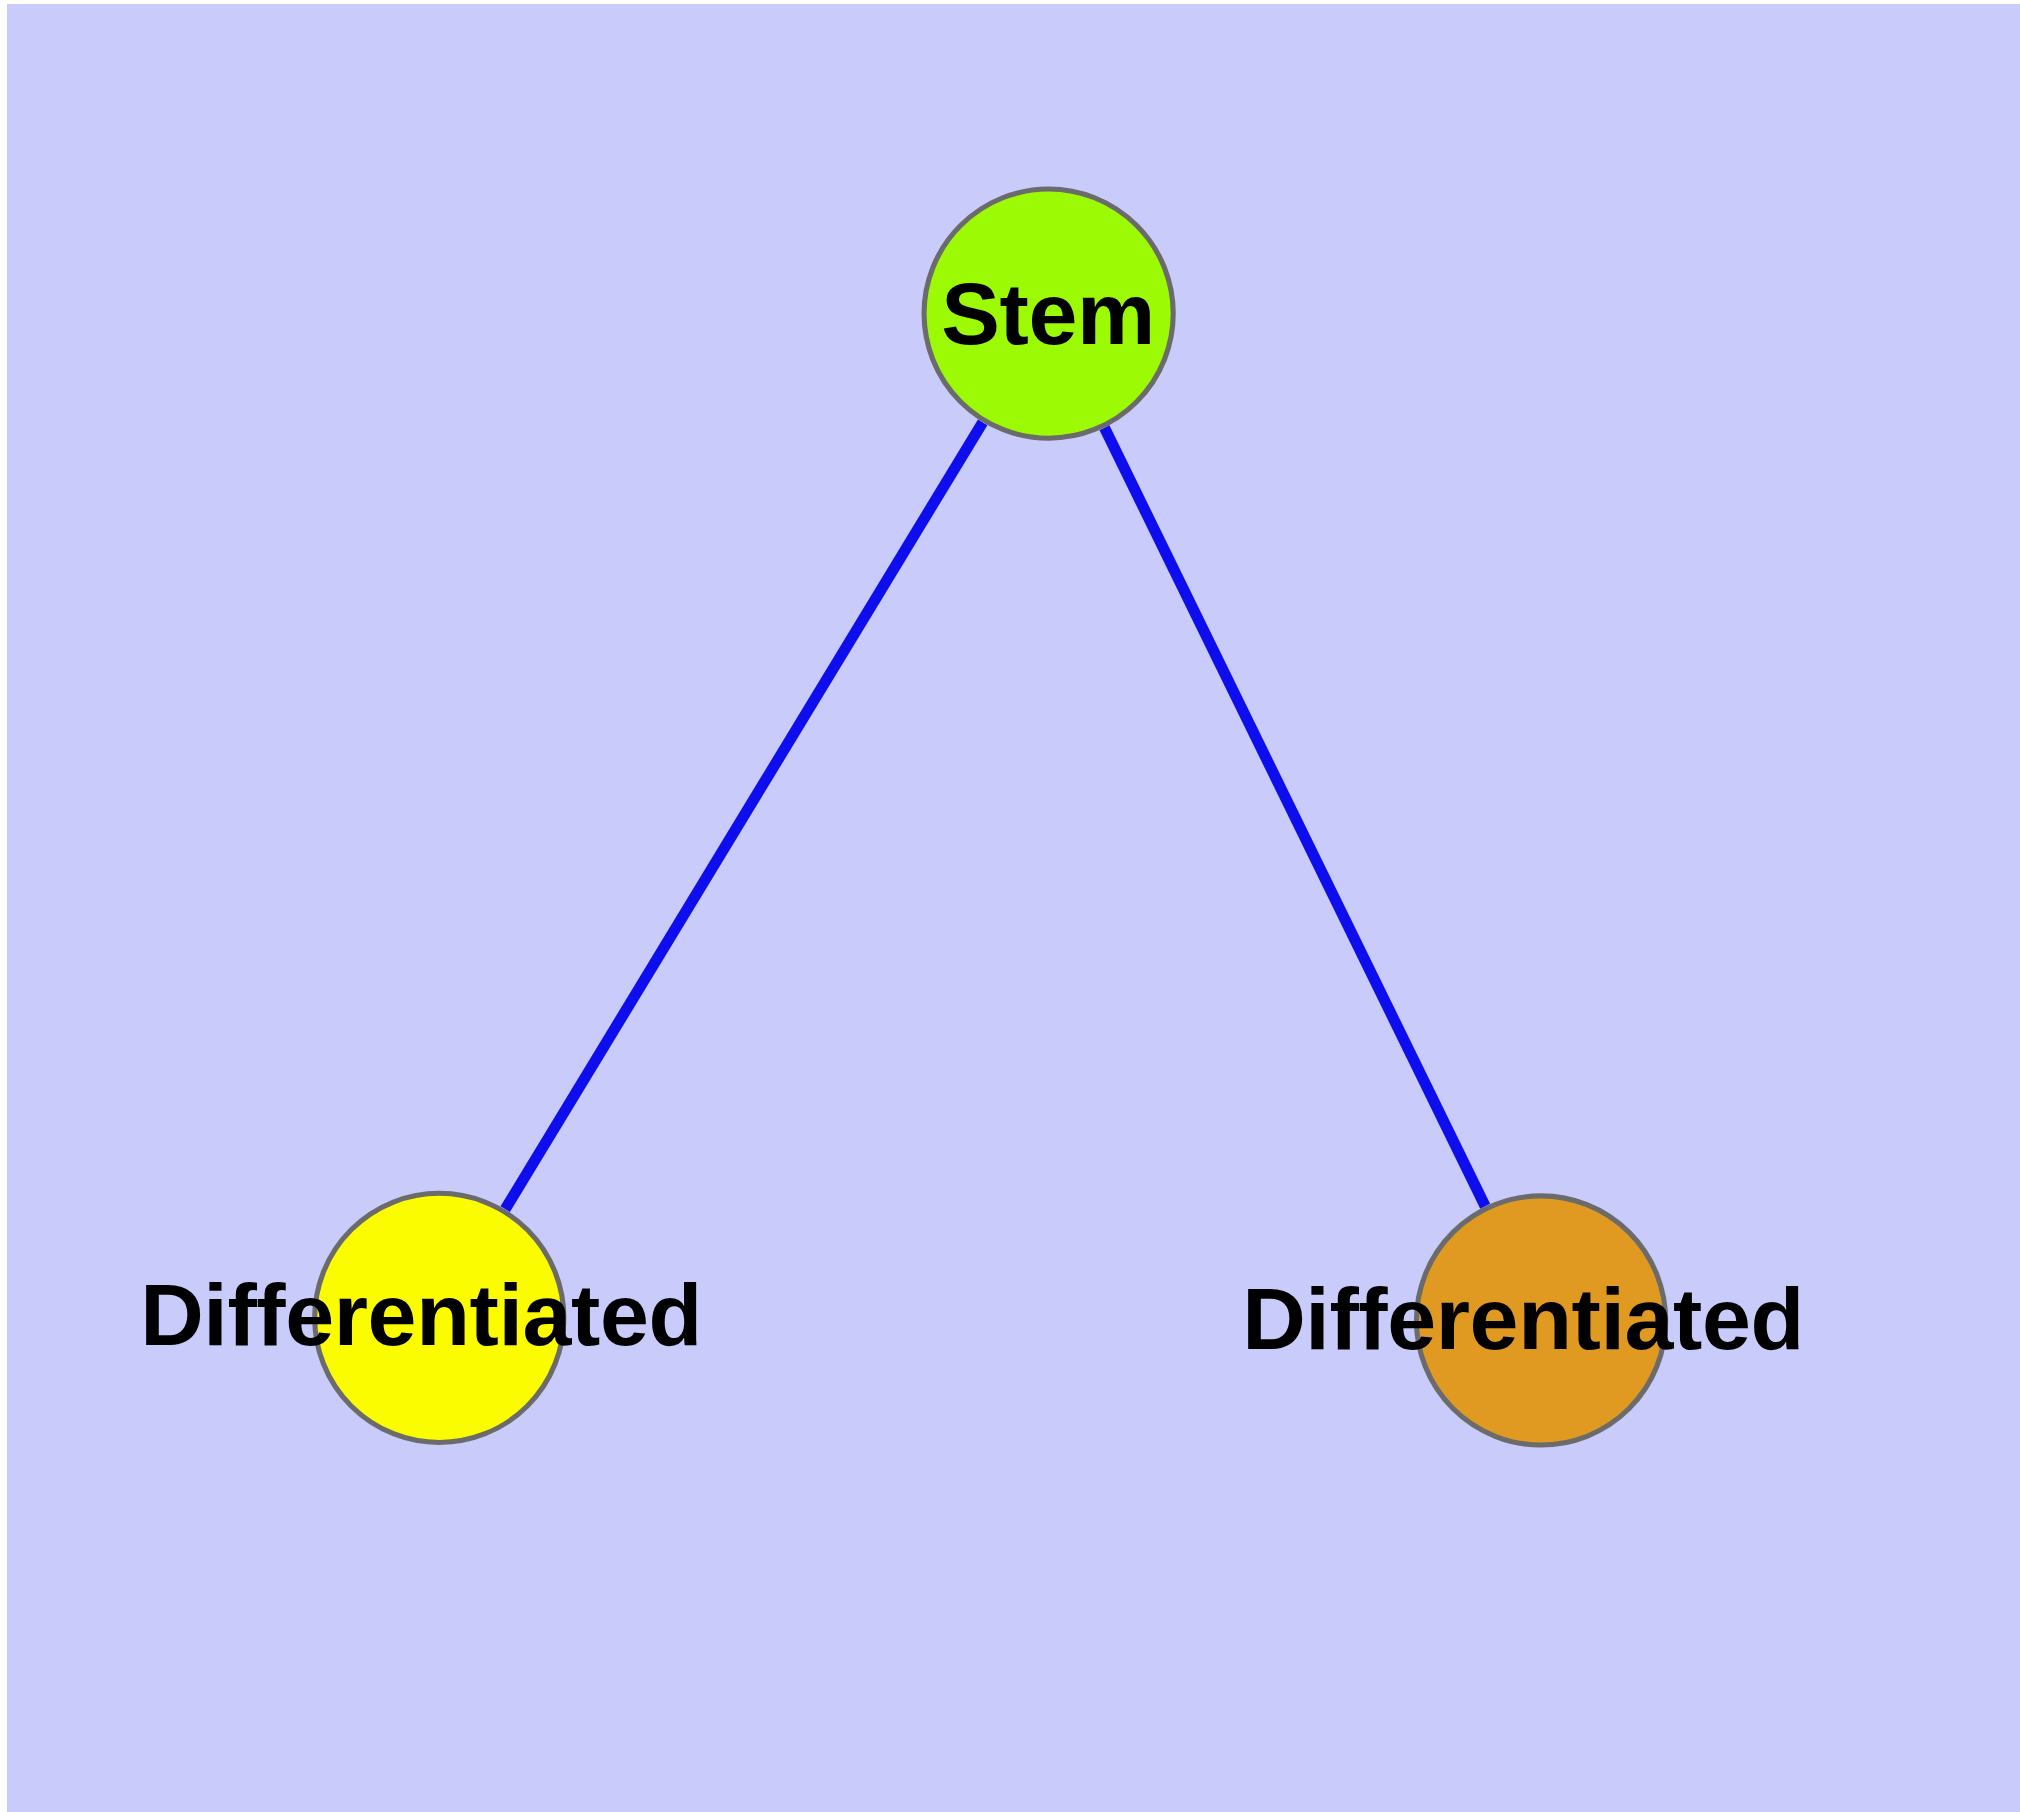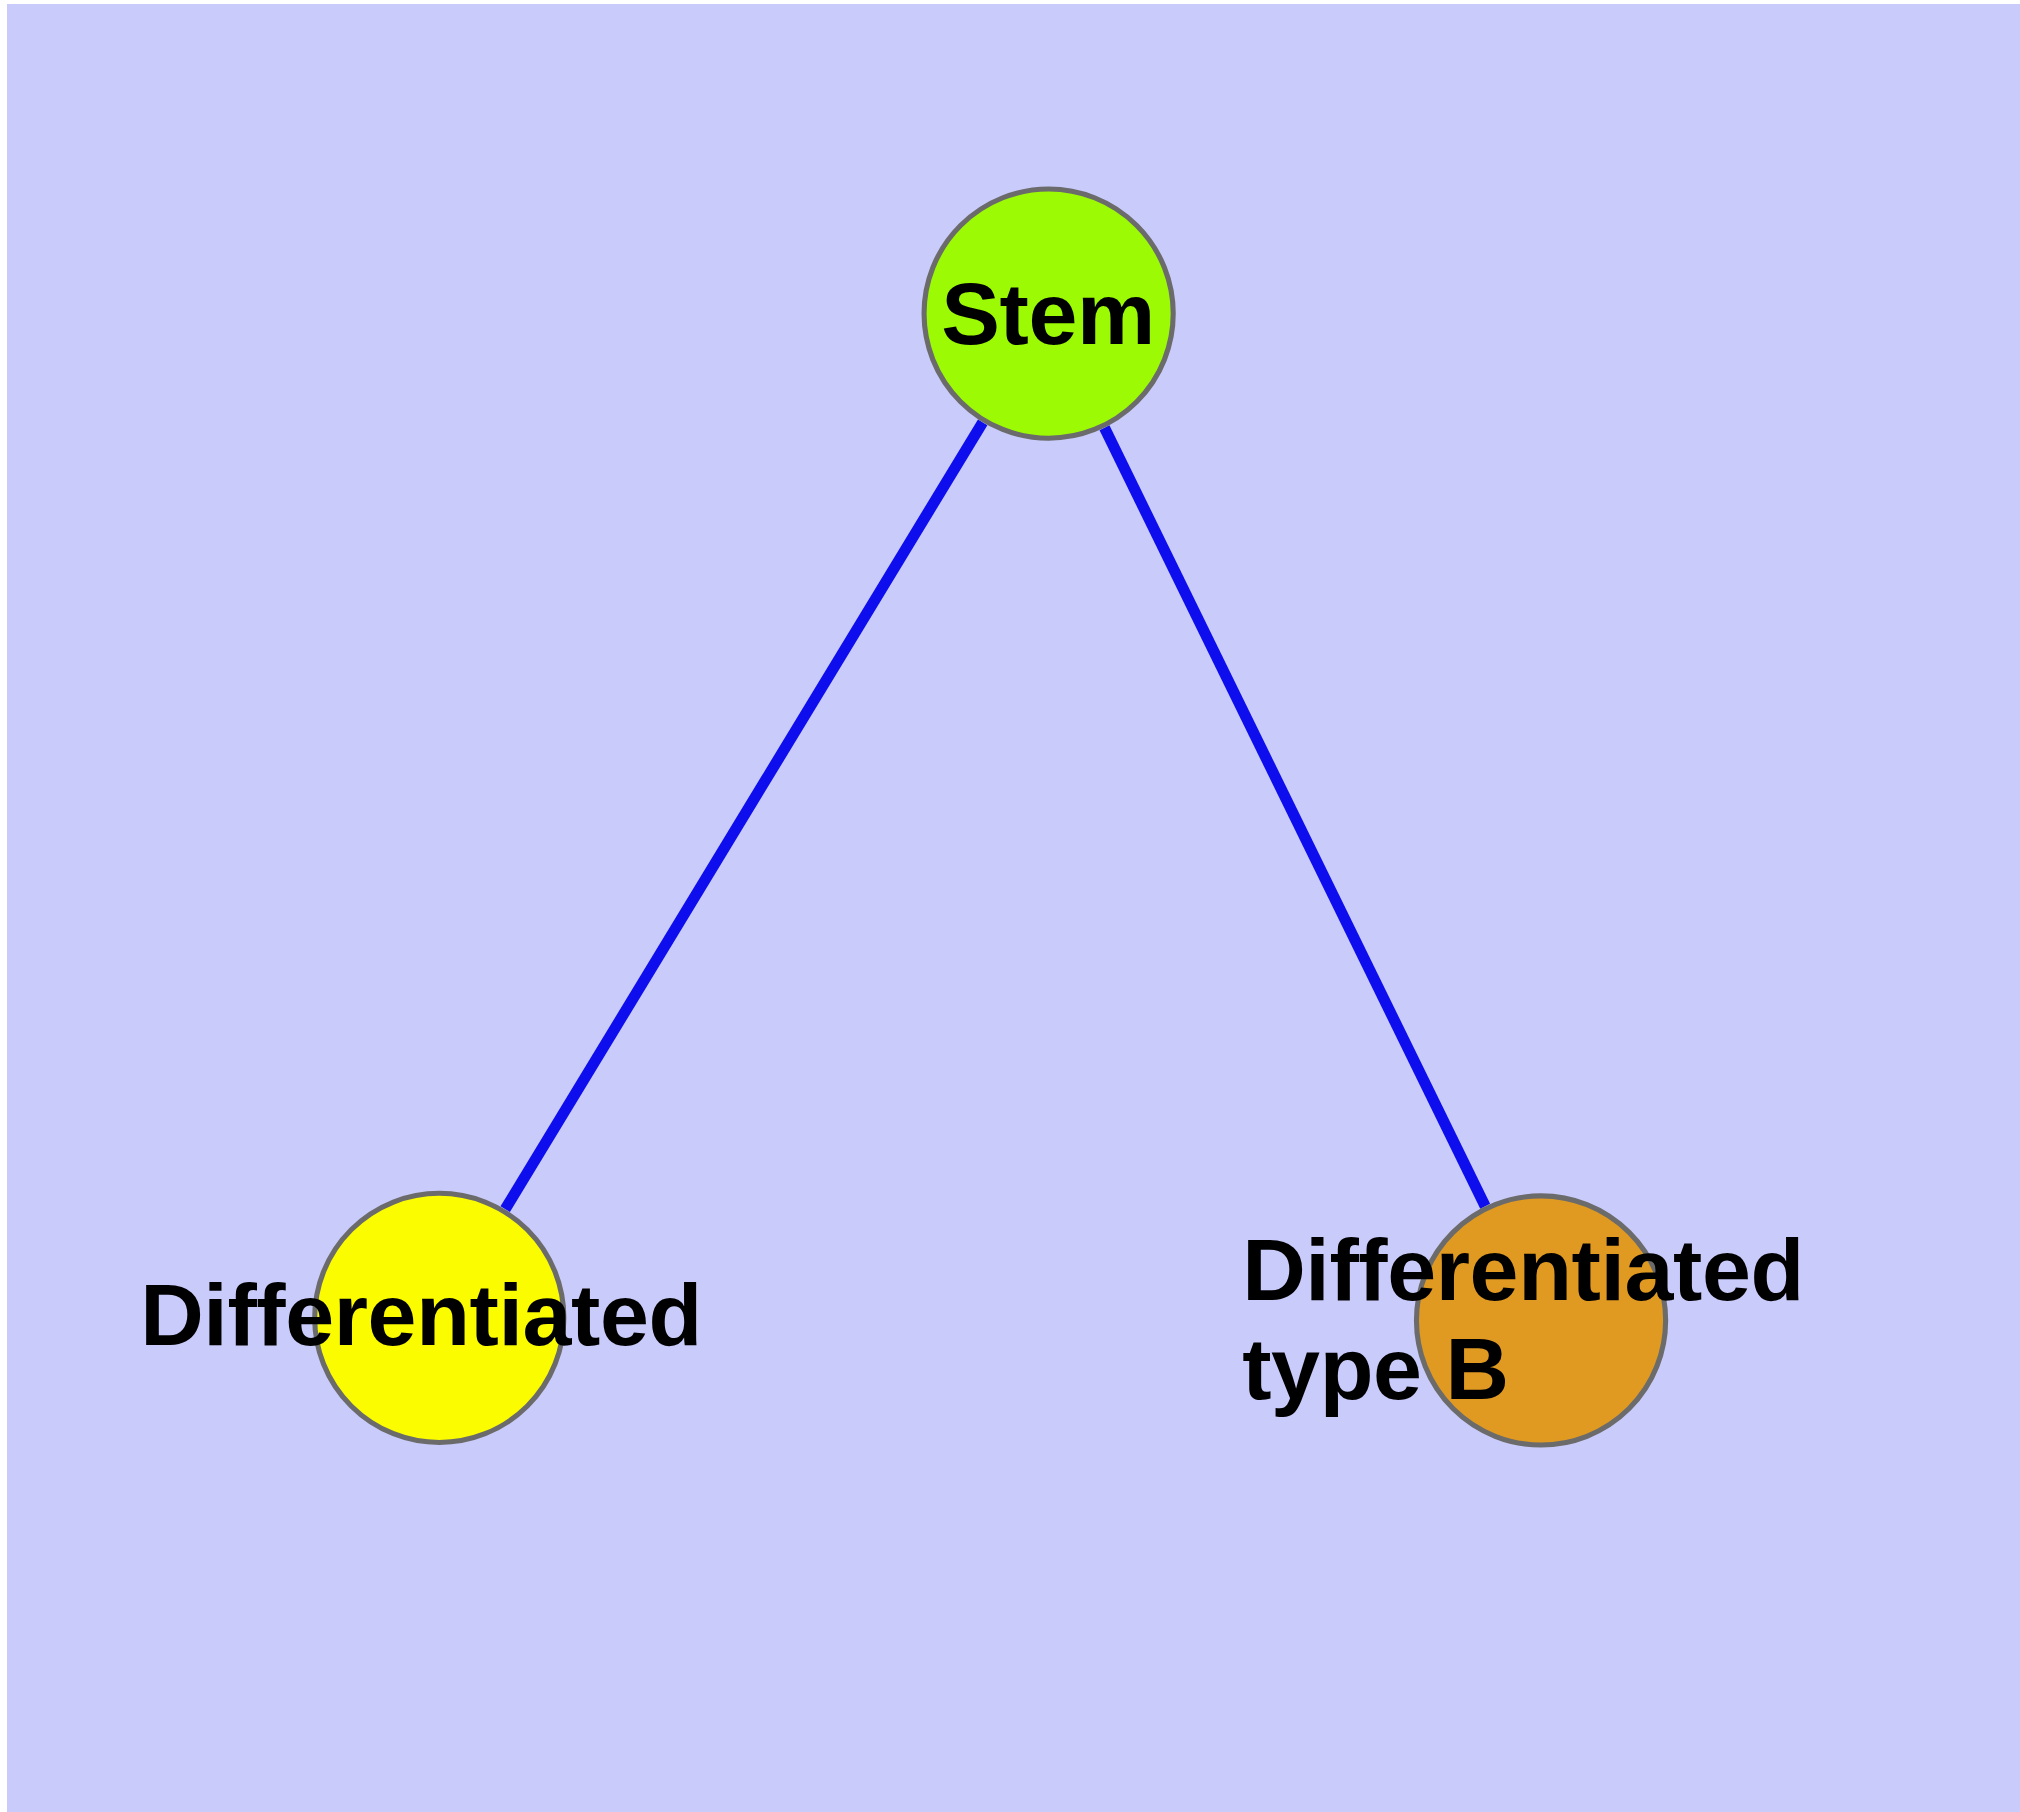--- a/index.html
+++ b/index.html
@@ -28,21 +28,21 @@
     left: 0;
     top: 0;
     width: 2021px;
     height: 1812px;
   }
   .node-label {
     position: absolute;
     color: #000000;
     font-weight: bold;
     font-family: "Liberation Sans", sans-serif;
-    text-align: left;
+    text-align: center;
     white-space: nowrap;
     line-height: 1.13;
     letter-spacing: -0.4px;
     pointer-events: none;
   }
   #label-stem {
     font-size: 88px;
     left: 1048px;
     top: 314px;
     transform: translate(-50%, -50%);
@@ -84,17 +84,16 @@
   <div class="node-label" id="label-stem">
     <div>Stem</div>
   </div>
 
   <div class="node-label" id="label-diff-a">
     <div>Differentiated</div>
   </div>
 
   <div class="node-label" id="label-diff-b">
     <div>Differentiated</div>
-    <div>type B</div>
   </div>
 
 </div>
 
 
 </body></html>

